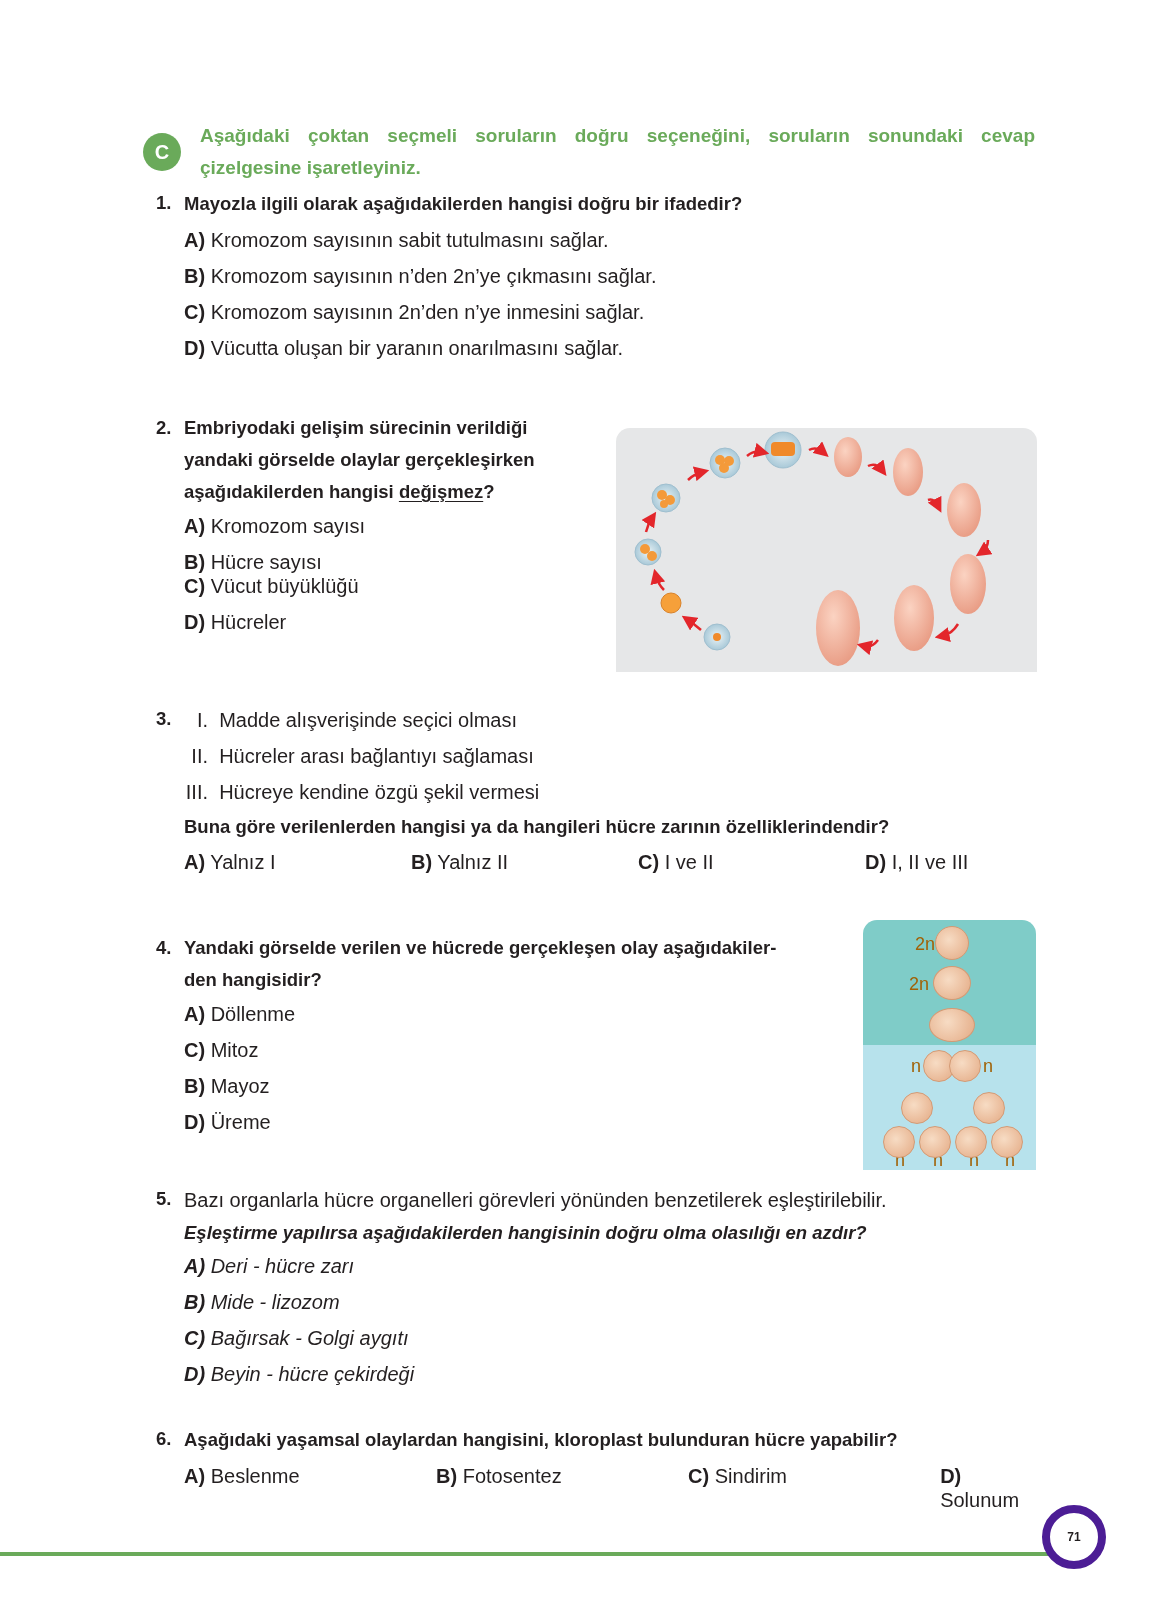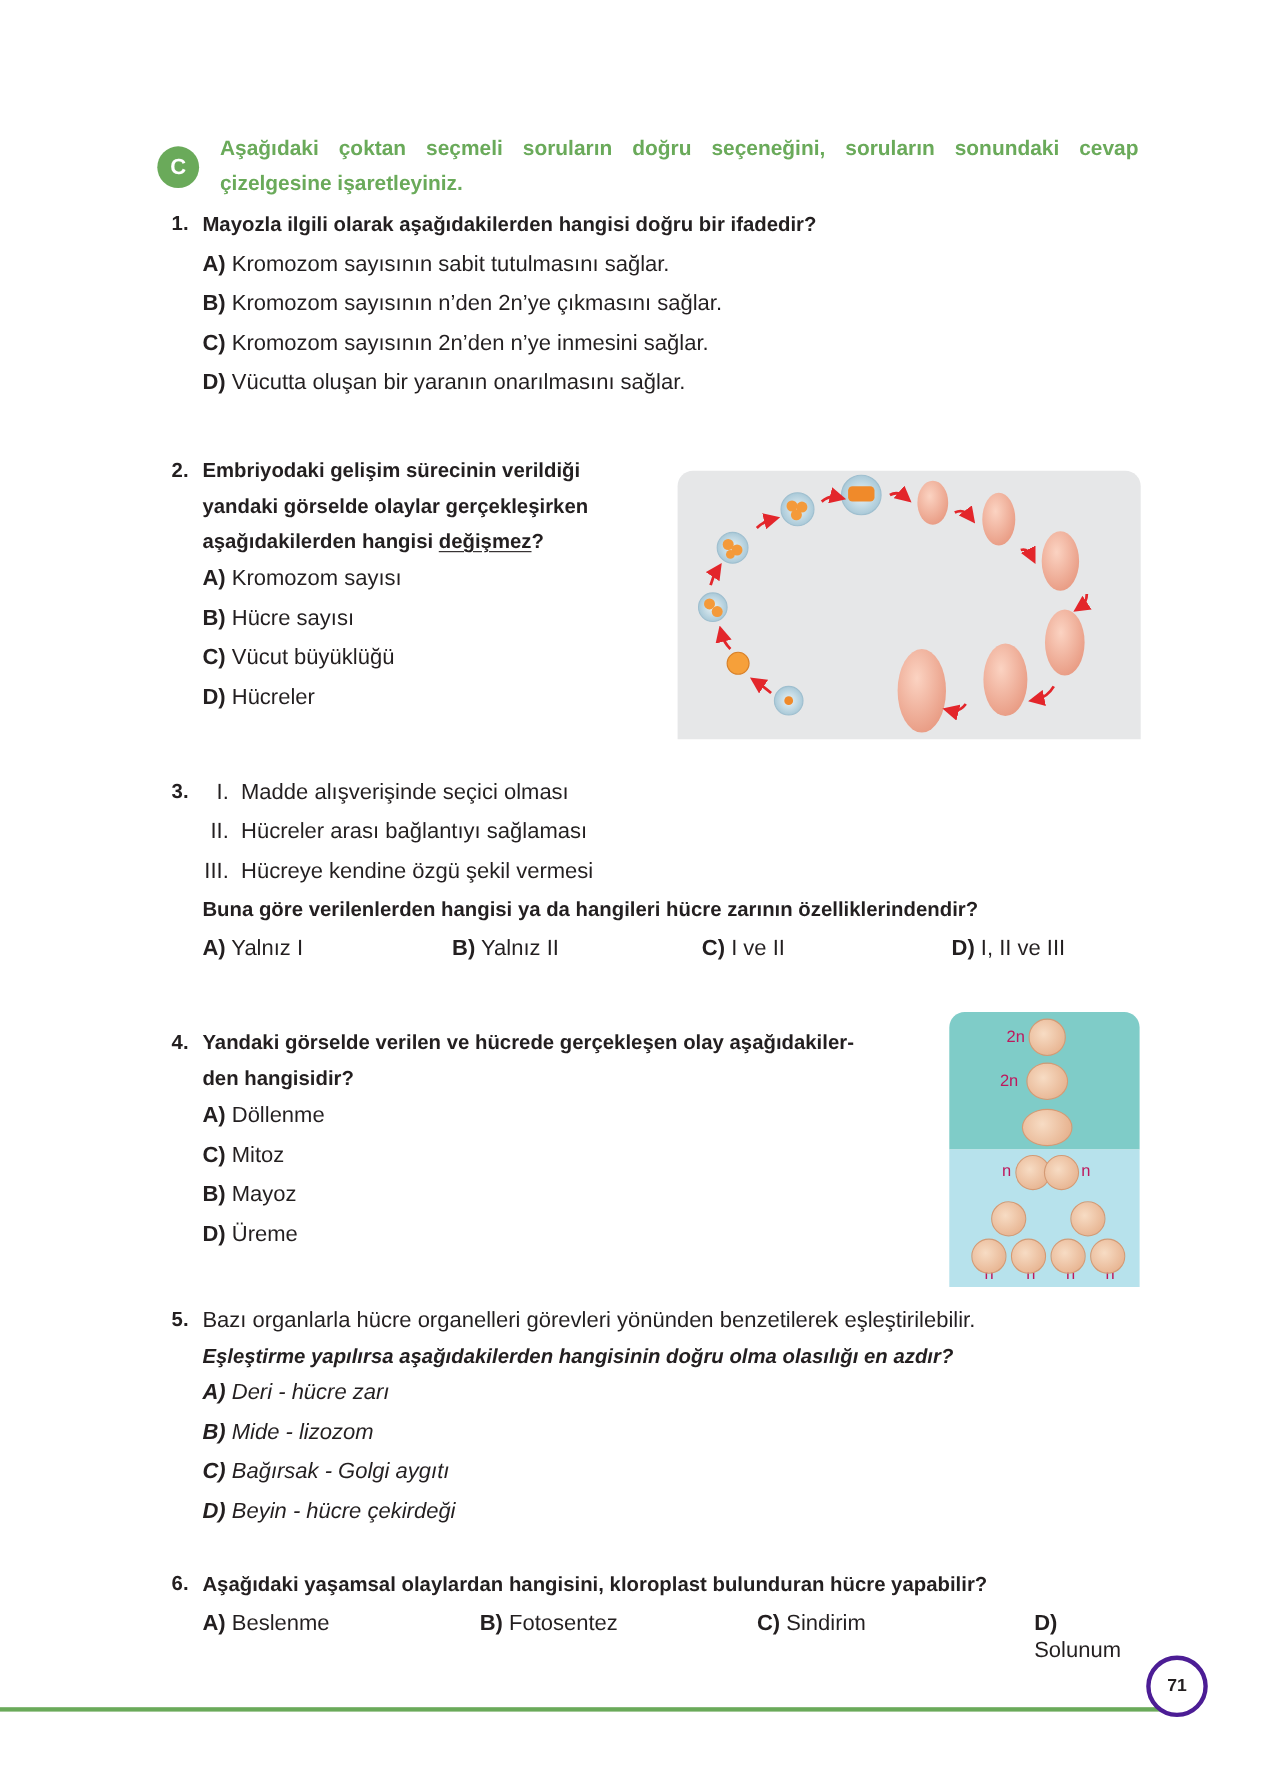--- a/index.html
+++ b/index.html
@@ -14,25 +14,25 @@
   .qtext { font-weight:bold; font-size:18.5px; line-height:32px; }
   .opt { font-size:20px; line-height:24px; }
   .opt b { font-weight:bold; }
   .u { text-decoration:underline; text-underline-offset:3px; }
   .embryo-box { left:616px; top:428px; width:421px; height:244px; background:#e6e7e8;
                 border-radius:14px 14px 0 0; }
   .mitosis-top { left:863px; top:920px; width:173px; height:125px; background:#7fccc8; border-radius:14px 14px 0 0; }
   .mitosis-bot { left:863px; top:1045px; width:173px; height:125px; background:#b7e2ec; }
   .cell { position:absolute; border-radius:50%;
           background:radial-gradient(circle at 40% 40%, #f7dcc4, #e3a983); border:1px solid #d49a74; }
-  .lbl { position:absolute; font-size:15px; color:#be185d; }
+  .lbl { position:absolute; font-size:18px; color:#a16207; }
   .footer-line { left:0; top:1552px; width:1065px; height:4px; background:#6aaa5a; }
   .page-circle { left:1042px; top:1505px; width:48px; height:48px; border-radius:50%;
-                 border:4px solid #4c1d95; background:#fff; text-align:center; line-height:48px;
-                 font-weight:bold; font-size:16px; }
+                 border:8px solid #4c1d95; background:#fff; text-align:center; line-height:48px;
+                 font-weight:bold; font-size:12px; }
 </style>
 </head>
 <body>
 
 <div class="abs badge">C</div>
 <div class="abs instr">Aşağıdaki çoktan seçmeli soruların doğru seçeneğini, soruların sonundaki cevap çizelgesine işaretleyiniz.</div>
 
 <div class="abs" style="left:156px;top:192px;width:880px;">
   <div style="display:flex;">
     <span class="qnum" style="width:28px;">1.</span>
@@ -50,21 +50,21 @@
   <div style="display:flex;">
     <span class="qnum" style="width:28px;line-height:32px;">2.</span>
     <div class="qtext" style="width:400px;text-align:justify;">
       <div>Embriyodaki gelişim sürecinin verildiği</div>
       <div>yandaki görselde olaylar gerçekleşirken</div>
       <div><span>aşağıdakilerden hangisi </span><span class="u">değişmez</span><span>?</span></div>
     </div>
   </div>
   <div style="margin-left:28px;margin-top:6px;">
     <div class="opt" style="margin-bottom:12px;"><b>A)</b> <span>Kromozom sayısı</span></div>
-    <div class="opt" style="margin-bottom:12px;"><b>B)</b> <span>Hücre sayısı</span></div>
+    <div class="opt" style="margin-bottom:0;"><b>B)</b> <span>Hücre sayısı</span></div>
     <div class="opt" style="margin-bottom:12px;"><b>C)</b> <span>Vücut büyüklüğü</span></div>
     <div class="opt"><b>D)</b> <span>Hücreler</span></div>
   </div>
 </div>
 
 <div class="abs embryo-box">
   <svg width="421" height="244" viewBox="0 0 421 244">
     <defs>
       <radialGradient id="egg" cx="50%" cy="50%" r="50%">
           <stop offset="0%" stop-color="#eaf3f6"></stop>

